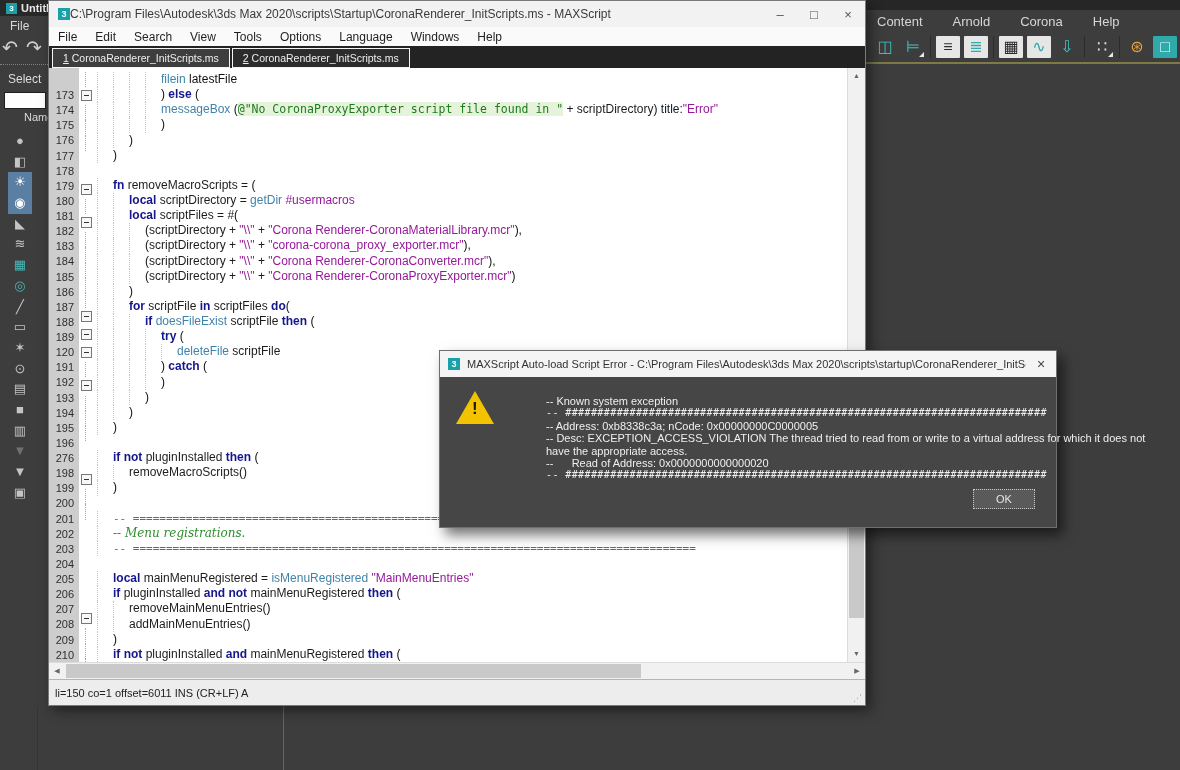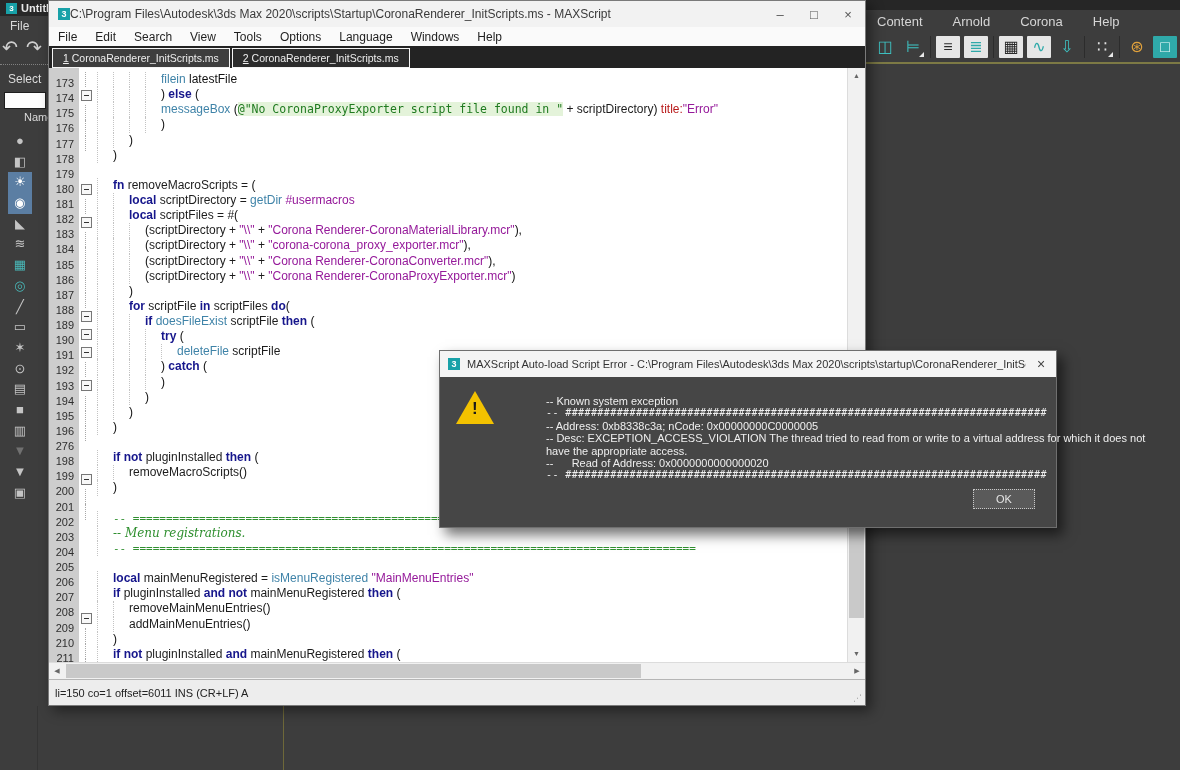--- a/index.html
+++ b/index.html
@@ -42,39 +42,39 @@
   #ew-title{margin-left:0;font-size:12px;color:#3a3a3a;white-space:nowrap;overflow:hidden;flex:1 1 auto;}
   .wbtn{width:34px;height:100%;display:flex;align-items:center;justify-content:center;color:#555;font-size:13px;flex:0 0 auto;}
   #ew-menubar{height:19px;background:#fafafa;display:flex;align-items:center;flex:0 0 auto;}
   .mi{font-size:12px;color:#1f1f1f;padding:0 9px;}
   #ew-tabs{height:22px;background:#232323;display:flex;align-items:flex-end;padding-left:3px;flex:0 0 auto;}
   .tab{height:18px;border:1px solid #f5f5f5;background:#2c2c2c;color:#eeeeee;font-size:10.5px;
        display:flex;align-items:center;padding:0 10px;margin-right:2px;white-space:nowrap;}
   .tab.active{background:#3e3e3e;}
   .tab .td{text-decoration:underline;}
   #ew-main{flex:1 1 auto;display:flex;overflow:hidden;}
-  #gutter{width:30px;background:#cdcdcd;padding-top:8px;box-sizing:border-box;flex:0 0 auto;}
+  #gutter{width:30px;background:#cdcdcd;padding-top:20px;box-sizing:border-box;flex:0 0 auto;}
   .gln{height:15.13px;font-size:11px;color:#2e2e2e;text-align:right;padding-right:5px;line-height:15px;}
   #fold{width:14px;background:#ffffff;padding-top:4px;box-sizing:border-box;flex:0 0 auto;}
   .fln{height:15.13px;position:relative;}
   .fbox{width:9px;height:9px;border:1px solid #777;background:#f8f8f8;margin:3px auto 0;position:relative;}
   .fminus{position:absolute;left:2px;top:4px;width:5px;height:1px;background:#333;}
   .fcont{position:absolute;left:6px;top:0;height:100%;border-left:1px dotted #a8a8a8;}
   #code{flex:1 1 auto;background:#fff;padding-top:4px;overflow:hidden;}
   .cln{height:15.13px;white-space:pre;font-size:12px;line-height:15px;padding-left:4px;}
   .ind{display:inline-block;width:15px;height:15.13px;border-left:1px dotted #c3c3c3;vertical-align:top;}
   .tk-k{color:#16168c;font-weight:bold;}
   .tk-f{color:#3f83a8;}
   .tk-s{color:#95199a;}
   .tk-v{font-family:"DejaVu Sans Mono",monospace;font-size:11.5px;color:#1f7a1f;background:#e4f3da;}
   .tk-c{font-family:"DejaVu Sans Mono",monospace;font-size:11px;color:#2f8f2f;}
   .tk-ci{font-family:"DejaVu Serif",serif;font-style:italic;color:#2f8f2f;font-size:12px;}
   .tk-p{color:#1c1c1c;}
   .tk-b{color:#111;font-weight:normal;}
-  .tk-t{color:#b91c1c;}
+  .tk-t{color:#0f172a;}
   #vscroll{width:17px;background:#f1f1f1;border-left:1px solid #dcdcdc;position:relative;flex:0 0 auto;}
   .sarrow{position:absolute;left:0;width:100%;text-align:center;color:#666;font-size:7px;line-height:16px;height:16px;}
   #vthumb{position:absolute;left:1px;top:455px;width:15px;height:95px;background:#c9c9c9;}
   #ew-hscroll{height:16px;background:#f1f1f1;border-top:1px solid #dcdcdc;position:relative;flex:0 0 auto;}
   .harrow{position:absolute;top:0;width:16px;text-align:center;color:#666;font-size:7px;line-height:16px;}
   #hthumb{position:absolute;left:17px;top:1px;width:575px;height:14px;background:#c9c9c9;}
   #ew-status{height:25px;background:#ededed;border-top:1px solid #b5b5b5;display:flex;align-items:center;
              font-size:11px;color:#222;padding-left:6px;position:relative;flex:0 0 auto;}
   #grip{position:absolute;right:3px;bottom:2px;color:#999;font-size:9px;}
 
@@ -221,21 +221,21 @@
         <div class="gln">180</div>
         <div class="gln">181</div>
         <div class="gln">182</div>
         <div class="gln">183</div>
         <div class="gln">184</div>
         <div class="gln">185</div>
         <div class="gln">186</div>
         <div class="gln">187</div>
         <div class="gln">188</div>
         <div class="gln">189</div>
-        <div class="gln">190</div>
+        <div class="gln">120</div>
         <div class="gln">191</div>
         <div class="gln">192</div>
         <div class="gln">193</div>
         <div class="gln">194</div>
         <div class="gln">195</div>
         <div class="gln">196</div>
         <div class="gln">276</div>
         <div class="gln">198</div>
         <div class="gln">199</div>
         <div class="gln">200</div>

